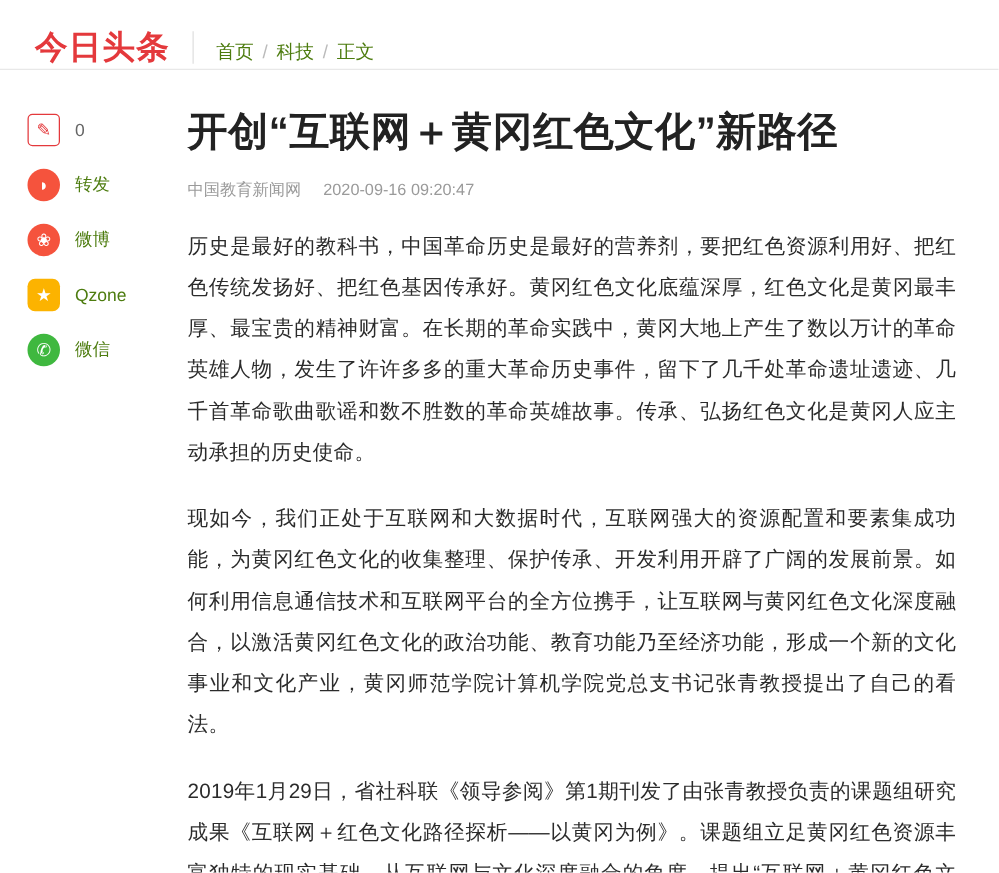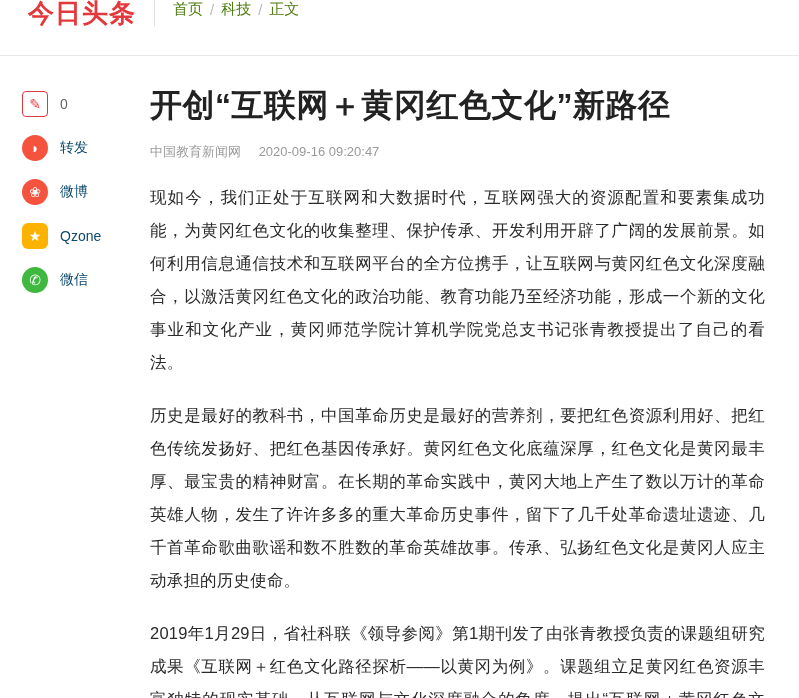--- a/index.html
+++ b/index.html
@@ -13,21 +13,21 @@
     font-family: "Liberation Sans", sans-serif;
     color: #222;
     overflow: hidden;
   }
 
   
   .header {
     height: 56px;
     border-bottom: 1px solid #e8e8e8;
     display: flex;
-    align-items: flex-start;
+    align-items: flex-end;
     padding: 0 0 4px 28px;
     box-sizing: border-box;
   }
   .logo {
     color: #e4393c;
     font-size: 26px;
     font-weight: bold;
     letter-spacing: 1px;
     line-height: 1;
     padding-right: 18px;
@@ -77,21 +77,21 @@
     align-items: center;
     justify-content: center;
     color: #fff;
     font-size: 14px;
     line-height: 1;
     margin-right: 12px;
     flex: 0 0 26px;
   }
   .share-item .lbl {
     font-size: 14px;
-    color: #0c4a6e;
+    color: #4d7c0f;
   }
 
   .ico.comment {
     border: 1.5px solid #e4393c;
     background: #fff;
     color: #e4393c;
     border-radius: 4px;
     box-sizing: border-box;
   }
   .ico.repost { background: #f5533d; border-radius: 50%; }
@@ -177,19 +177,19 @@
     </div>
 
   </div>
 
   <div class="article">
     <h1 class="title">开创“互联网＋黄冈红色文化”新路径</h1>
     <div class="meta">
       <span class="src">中国教育新闻网</span>
       <span>2020-09-16 09:20:47</span>
     </div>
+    <p class="para">历史是最好的教科书，中国革命历史是最好的营养剂，要把红色资源利用好、把红色传统发扬好、把红色基因传承好。黄冈红色文化底蕴深厚，红色文化是黄冈最丰厚、最宝贵的精神财富。在长期的革命实践中，黄冈大地上产生了数以万计的革命英雄人物，发生了许许多多的重大革命历史事件，留下了几千处革命遗址遗迹、几千首革命歌曲歌谣和数不胜数的革命英雄故事。传承、弘扬红色文化是黄冈人应主动承担的历史使命。</p>
     <p class="para">现如今，我们正处于互联网和大数据时代，互联网强大的资源配置和要素集成功能，为黄冈红色文化的收集整理、保护传承、开发利用开辟了广阔的发展前景。如何利用信息通信技术和互联网平台的全方位携手，让互联网与黄冈红色文化深度融合，以激活黄冈红色文化的政治功能、教育功能乃至经济功能，形成一个新的文化事业和文化产业，黄冈师范学院计算机学院党总支书记张青教授提出了自己的看法。</p>
-    <p class="para">历史是最好的教科书，中国革命历史是最好的营养剂，要把红色资源利用好、把红色传统发扬好、把红色基因传承好。黄冈红色文化底蕴深厚，红色文化是黄冈最丰厚、最宝贵的精神财富。在长期的革命实践中，黄冈大地上产生了数以万计的革命英雄人物，发生了许许多多的重大革命历史事件，留下了几千处革命遗址遗迹、几千首革命歌曲歌谣和数不胜数的革命英雄故事。传承、弘扬红色文化是黄冈人应主动承担的历史使命。</p>
     <p class="para">2019年1月29日，省社科联《领导参阅》第1期刊发了由张青教授负责的课题组研究成果《互联网＋红色文化路径探析——以黄冈为例》。课题组立足黄冈红色资源丰富独特的现实基础，从互联网与文化深度融合的角度，提出“互联网＋黄冈红色文化”具体发展路径。主要为：实施三大工程（红色文化收集整理工程、开发利用工程、推介传播工程），建设四大“网馆”（革命英雄人物网络纪念馆、革命遗址遗迹网络展览馆、网络红色图书馆、网络红色音像馆），搭建两大平台（研究开发平台、互联网平台），新建、改造一批红色场馆。</p>
 
   </div>
 
 </div>
 
 </body></html>

